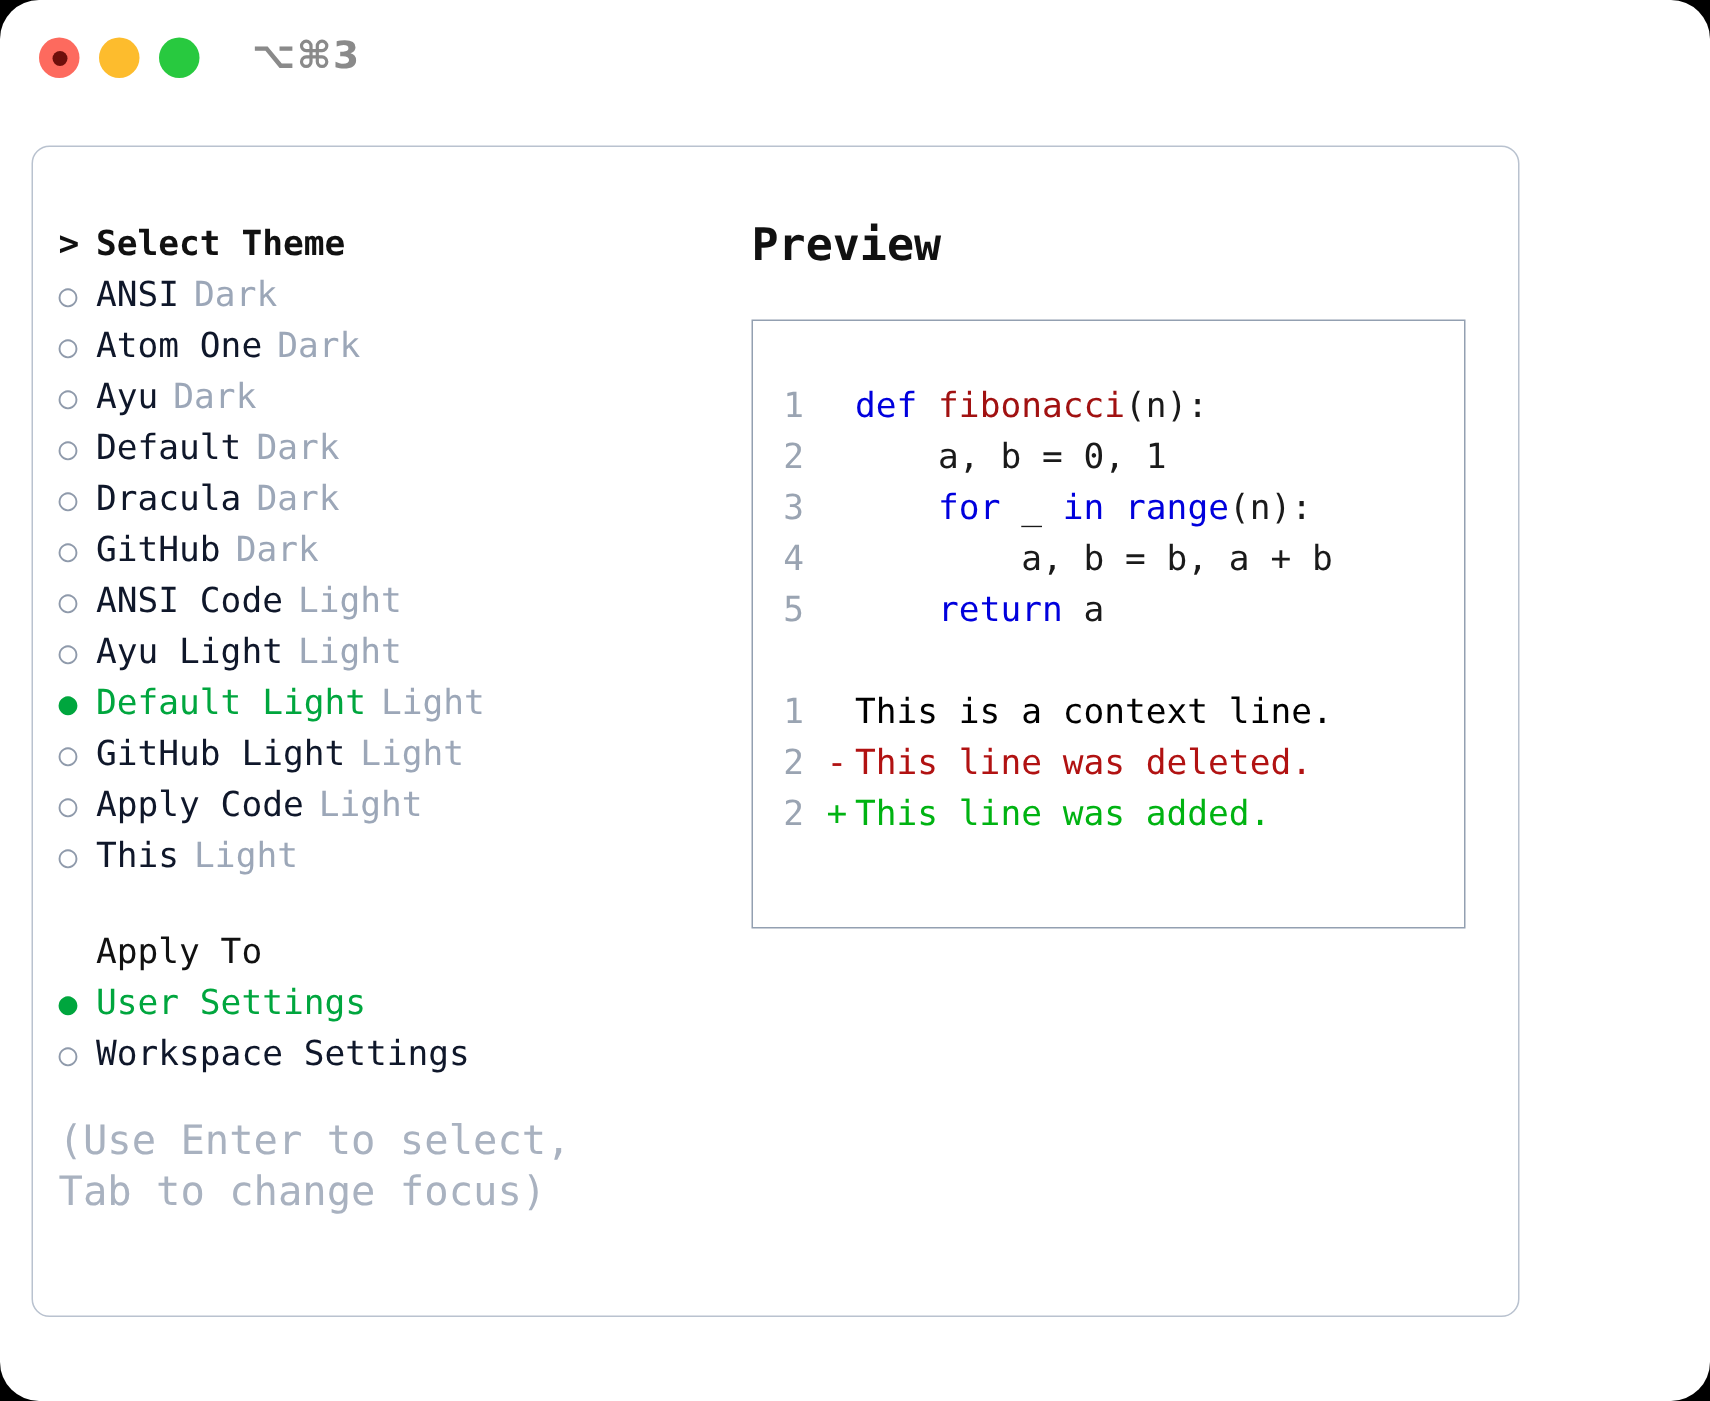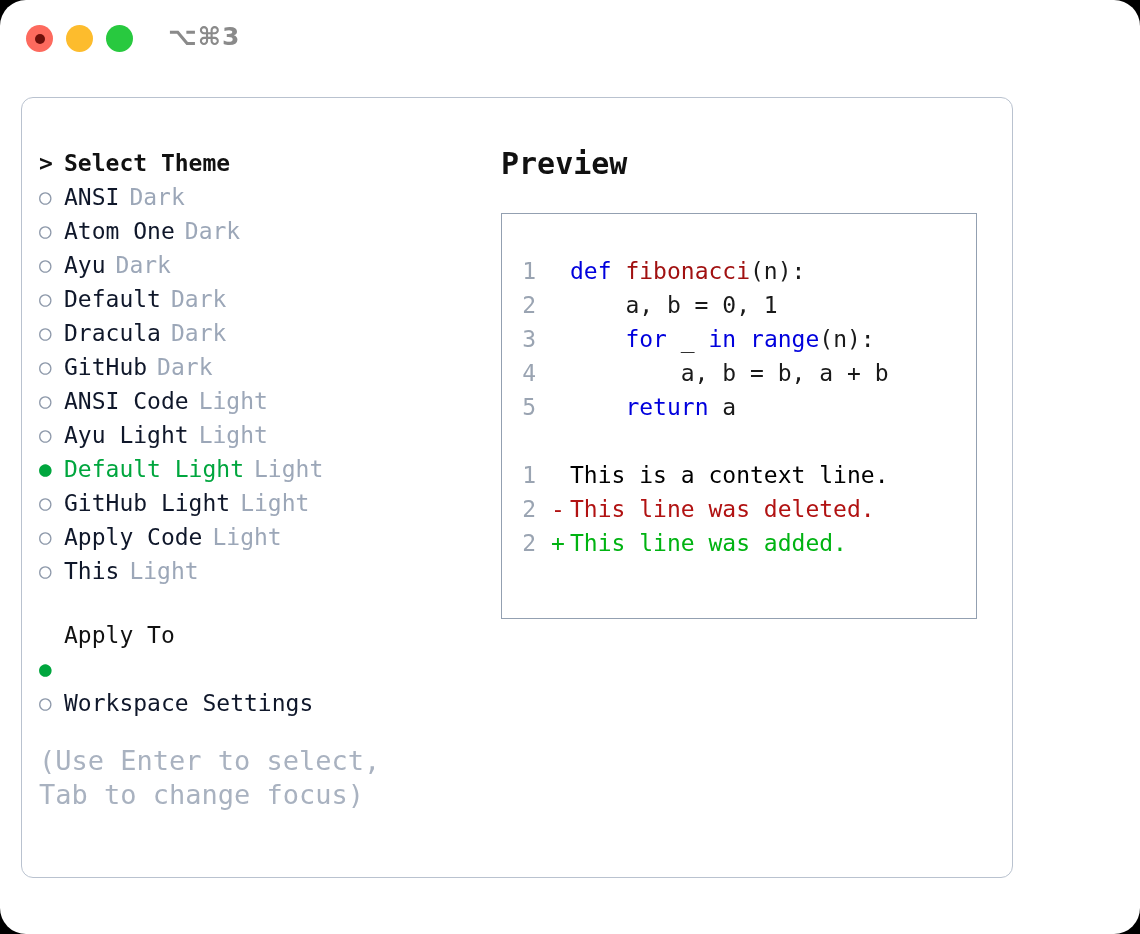--- a/index.html
+++ b/index.html
@@ -221,21 +221,21 @@
           <div class="row"><span class="bullet">○</span><span class="label">This</span><span class="tag">Light</span></div>
         </div>
 
       <div class="section-gap"></div>
 
       <div class="row">
         <span class="apply-title">Apply To</span>
       </div>
 
       <div id="apply-list">
-          <div class="row"><span class="bullet sel">●</span></div>
+          <div class="row"><span class="bullet sel">●</span><span class="label sel">User Settings</span></div>
           <div class="row"><span class="bullet">○</span><span class="label">Workspace Settings</span></div>
         </div>
 
       <div class="hint">(Use Enter to select, Tab to change focus)</div>
     </div>
 
     <div class="right-col">
       <div class="preview-title">Preview</div>
       <div class="preview-box">
         <div id="code-block">

